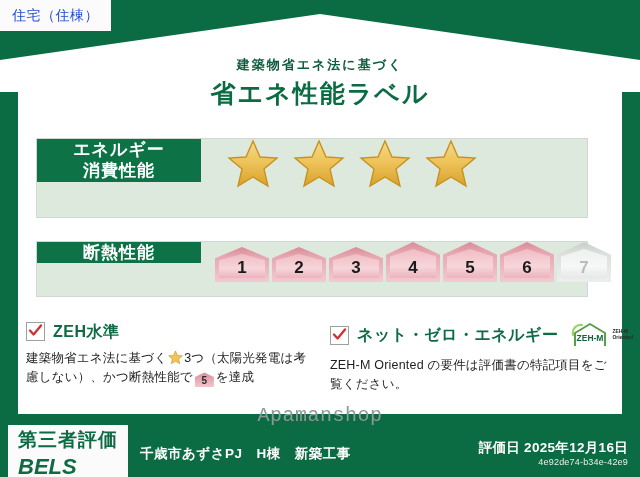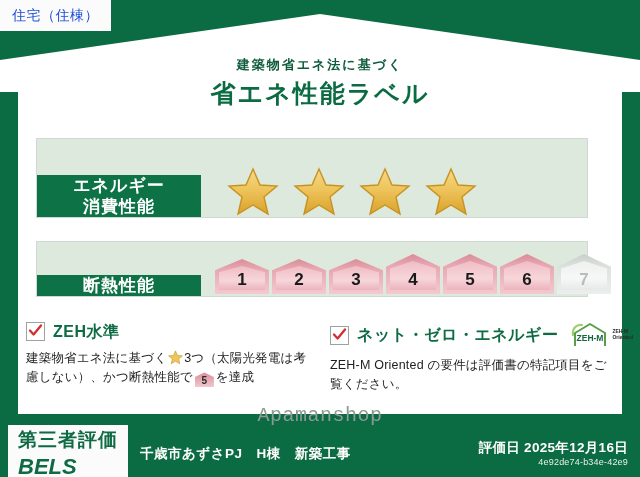--- a/index.html
+++ b/index.html
@@ -59,21 +59,21 @@
     margin-bottom:10px;
   }
   .title-main{
     font-size:25px;font-weight:bold;color:#0b6b42;
     letter-spacing:2px;line-height:1;
   }
 
   
   .metric-row{
     position:absolute;left:36px;width:552px;
-    display:flex;align-items:flex-end;
+    display:flex;align-items:flex-start;
     border:1px solid #cfd8d2;
     background:#dde9dc;
     box-sizing:border-box;
   }
   #row-energy{top:138px;height:80px;}
   #row-insulation{top:241px;height:56px;}
 
   .metric-name{
     background:#0d7346;
     color:#ffffff;

